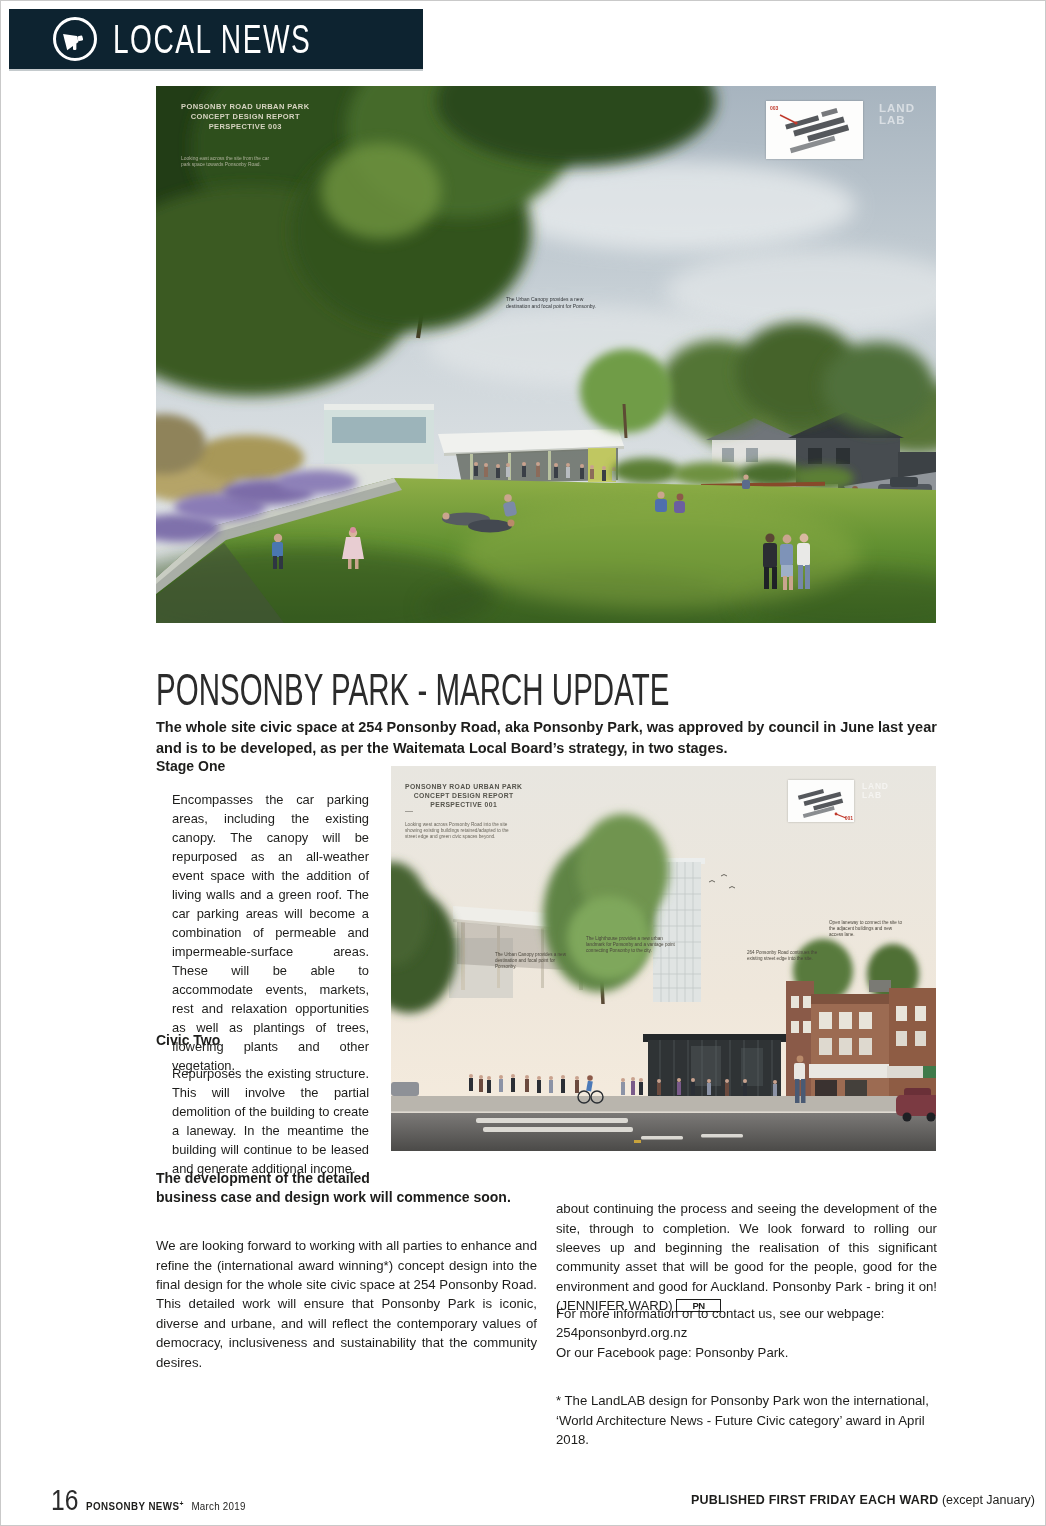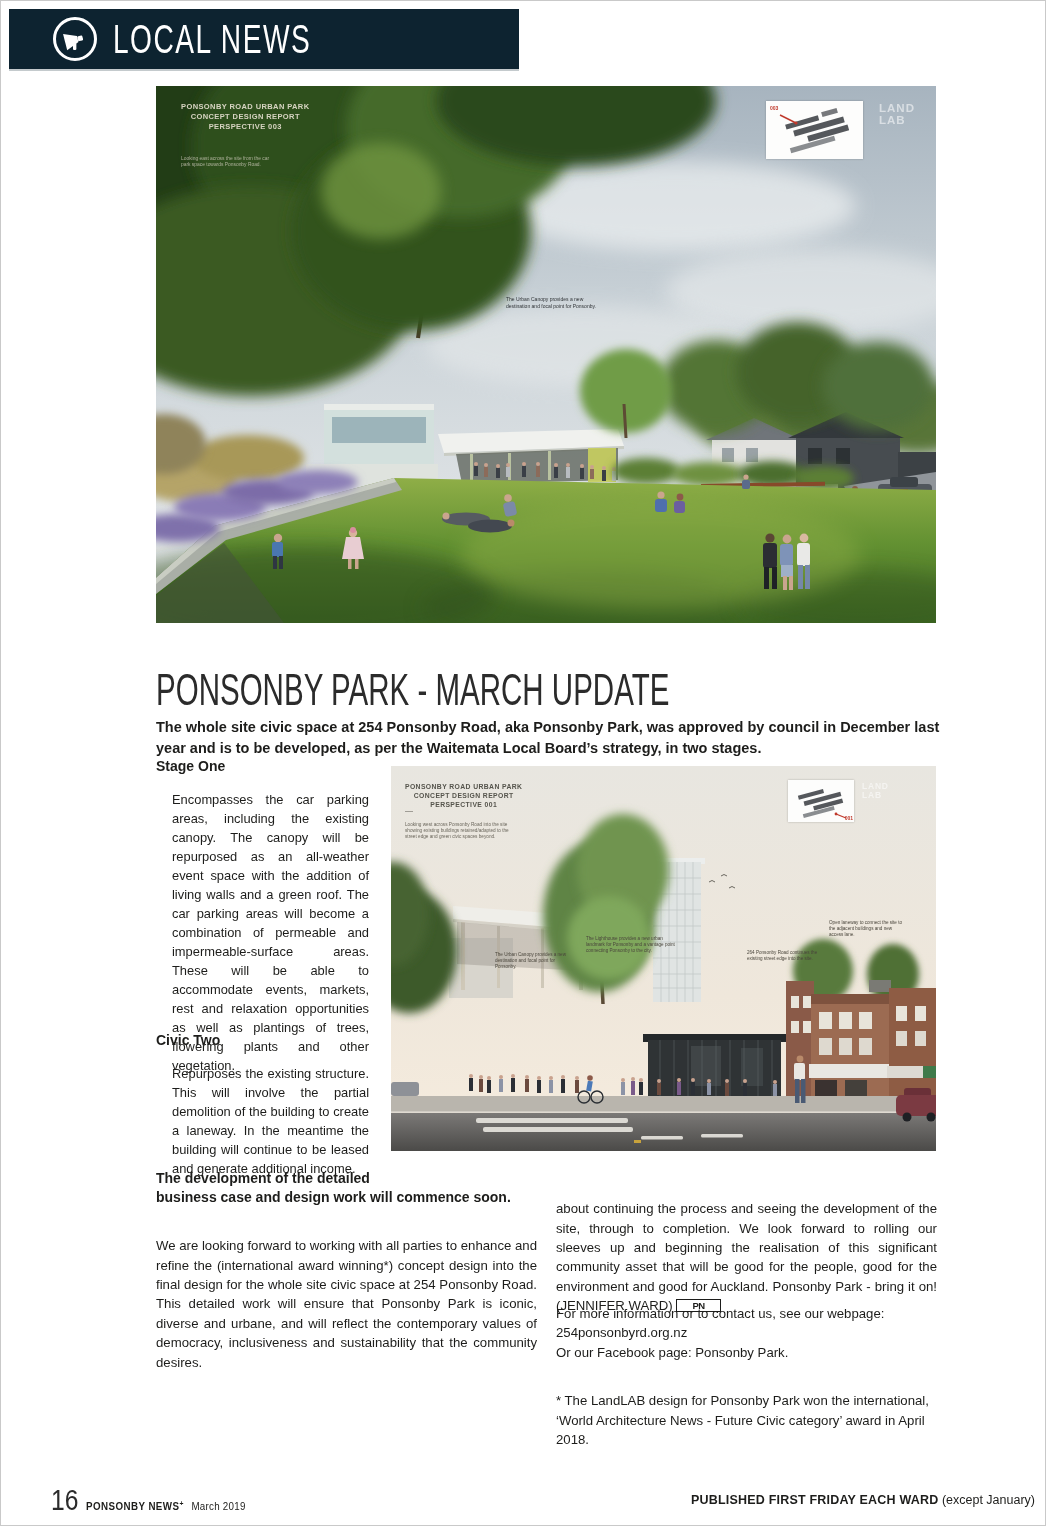--- a/index.html
+++ b/index.html
@@ -3,21 +3,21 @@
 <meta charset="utf-8">
 <style>
   html,body{margin:0;padding:0;background:#ffffff;}
   .page{
     position:relative;width:1044px;height:1524px;background:#fff;
     border:1px solid #c9c9c9;overflow:hidden;
     font-family:"Liberation Sans", sans-serif;color:#1d1d1b;
   }
   
   .topbar{
-    position:absolute;left:8px;top:8px;width:510px;height:62px;
+    position:absolute;left:8px;top:8px;width:414px;height:62px;
     background:#0d2330;border-bottom:2px solid #c4cacd;
     display:flex;align-items:center;box-sizing:border-box;padding-left:44px;gap:16px;
   }
   .mega-circle{
     width:44px;height:44px;border:3px solid #fff;border-radius:50%;
     display:flex;align-items:center;justify-content:center;flex:0 0 auto;box-sizing:border-box;
   }
   .topbar-label{
     color:#fff;font-size:38px;font-weight:400;letter-spacing:2px;
     display:inline-block;transform:scale(0.74,1.05);transform-origin:0 55%;white-space:nowrap;
@@ -323,21 +323,21 @@
       </svg>
       <span class="inset-marker" style="left:4px;top:4px;">003</span>
     </div>
     <div class="landlab r1-logo">
       <div>LAND</div>
       <div>LAB</div>
     </div>
   </div>
 
   <h1 class="headline">PONSONBY PARK - MARCH UPDATE</h1>
-  <p class="intro">The whole site civic space at 254 Ponsonby Road, aka Ponsonby Park, was approved by council in December last year and is to be developed, as per the Waitemata Local Board’s strategy, in two stages.</p>
+  <p class="intro">The whole site civic space at 254 Ponsonby Road, aka Ponsonby Park, was approved by council in June last year and is to be developed, as per the Waitemata Local Board’s strategy, in two stages.</p>
 
   <div class="stage-block stage-one">
     <h3 class="stage-h">Stage One</h3>
     <p class="stage-p">Encompasses the car parking areas, including the existing canopy. The canopy will be repurposed as an all-weather event space with the addition of living walls and a green roof. The car parking areas will become a combination of permeable and impermeable-surface areas. These will be able to accommodate events, markets, rest and relaxation opportunities as well as plantings of trees, flowering plants and other vegetation.</p>
   </div>
   <div class="stage-block stage-two">
     <h3 class="stage-h">Civic Two</h3>
     <p class="stage-p">Repurposes the existing structure. This will involve the partial demolition of the building to create a laneway. In the meantime the building will continue to be leased and generate additional income.</p>
   </div>
 

